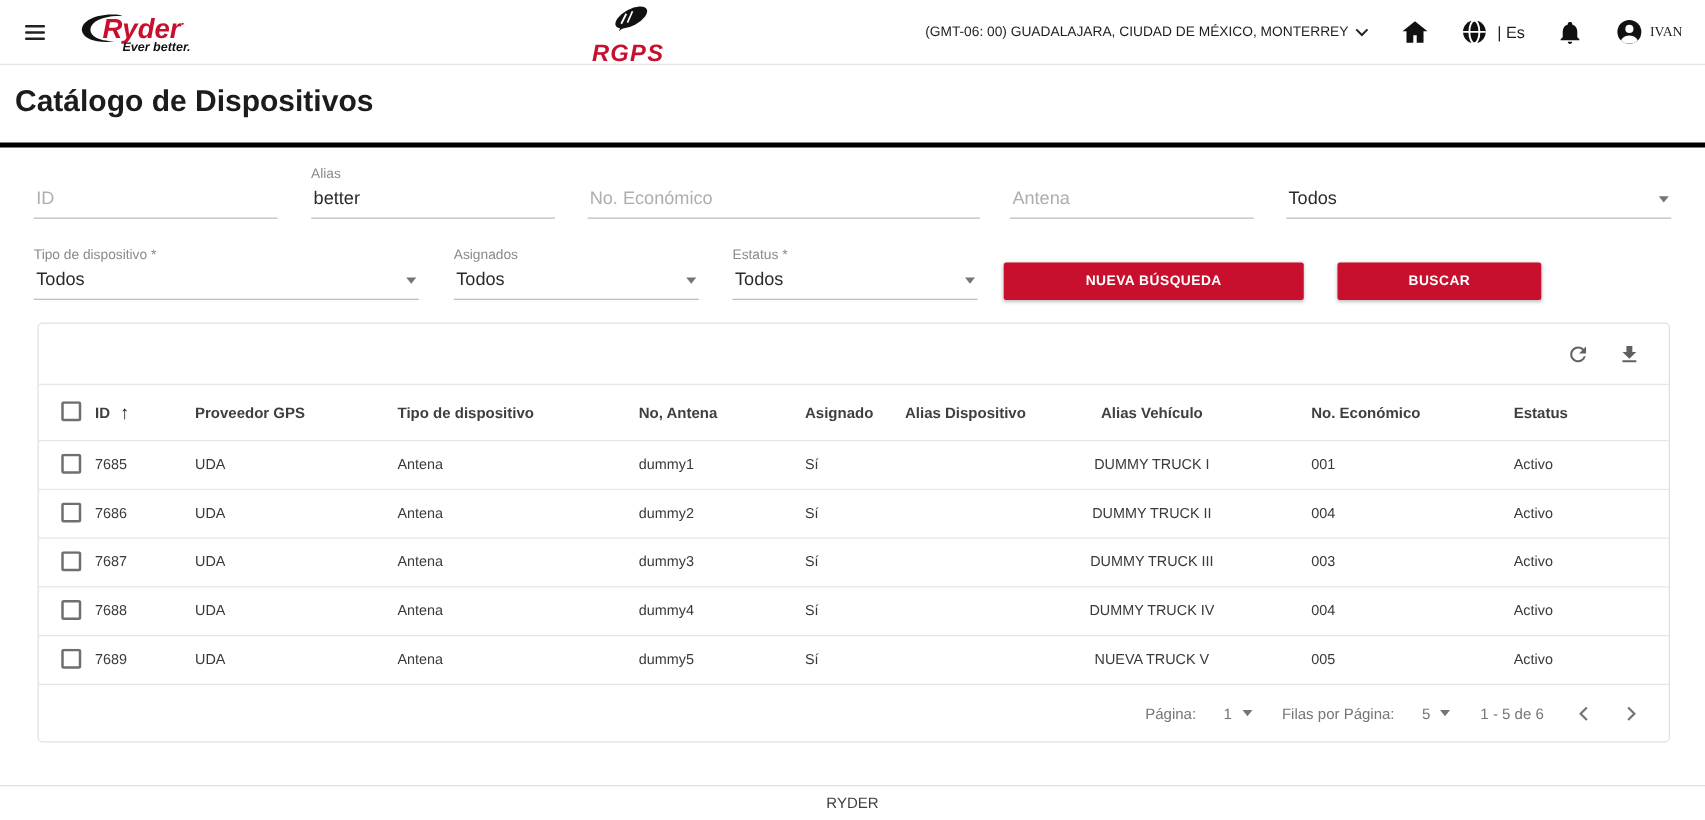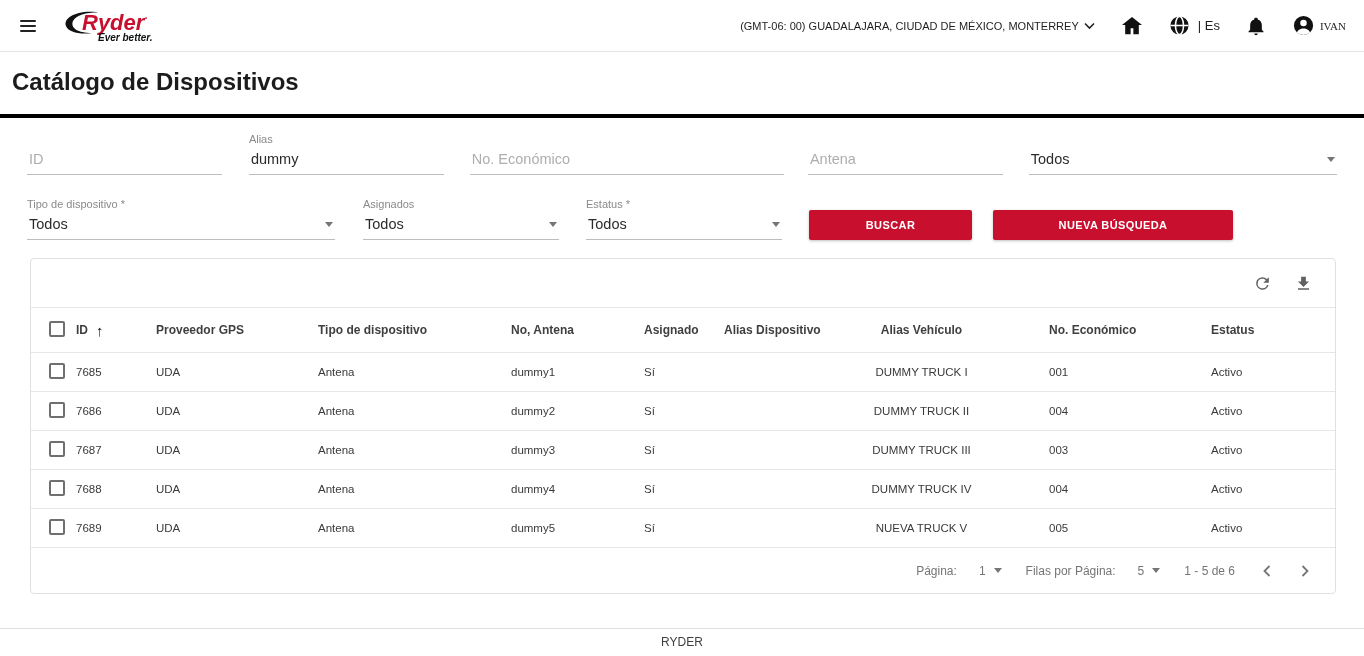--- a/index.html
+++ b/index.html
@@ -84,20 +84,29 @@
     </div>
 
   <div class="ryder-logo">
     <svg width="118" height="40" viewBox="0 0 118 40">
       <path d="M38 6 C18 4, 5 12, 8 20 C10 26, 22 29, 34 27 C20 27, 12 22, 15 15 C18 9, 28 6.5, 40 6.5 Z" fill="#111"></path>
       <text x="24" y="24" font-family="Liberation Sans, sans-serif" font-size="22" font-weight="bold" font-style="italic" fill="#C8102E">Ryder<tspan font-size="10" dy="-8">·</tspan></text>
       <text x="40" y="35" font-family="Liberation Sans, sans-serif" font-size="10" font-weight="bold" font-style="italic" fill="#111">Ever better.</text>
     </svg>
   </div>
 
+  <div class="rgps-logo">
+    <svg width="60" height="26" viewBox="0 0 60 26">
+      <ellipse cx="32" cy="11" rx="14" ry="6.5" fill="#111" transform="rotate(-28 32 11)"></ellipse>
+      <path d="M26 13 L22 22 L30 16 Z" fill="#111"></path>
+      <line x1="28" y1="8" x2="24" y2="16" stroke="#fff" stroke-width="1.4"></line>
+      <line x1="33" y1="6" x2="29" y2="15" stroke="#fff" stroke-width="1.4"></line>
+    </svg>
+    <div class="rgps-text">RGPS</div>
+  </div>
 
   <div class="appbar-right">
     <div class="tz">
       <span>(GMT-06: 00) GUADALAJARA, CIUDAD DE MÉXICO, MONTERREY</span>
       <svg width="11" height="8" viewBox="0 0 11 8">
           <polyline points="1,1.5 5.5,6 10,1.5" fill="none" stroke="#222" stroke-width="1.6"></polyline>
         </svg>
     </div>
 
     <div class="icon-btn">
@@ -147,21 +156,21 @@
   <div class="frow frow1">
     <div class="field">
       <div class="flabel"></div>
       <div class="fcontrol">
           <span class="fplaceholder">ID</span>
         </div>
     </div>
     <div class="field">
       <div class="flabel">Alias</div>
       <div class="fcontrol">
-          <span class="fvalue">dummy</span>
+          <span class="fvalue">better</span>
         </div>
     </div>
     <div class="field">
       <div class="flabel"></div>
       <div class="fcontrol">
           <span class="fplaceholder">No. Económico</span>
         </div>
     </div>
     <div class="field">
       <div class="flabel"></div>
@@ -192,22 +201,22 @@
           <span class="caret"></span>
         </div>
     </div>
     <div class="field">
       <div class="flabel">Estatus *</div>
       <div class="fcontrol">
           <span class="fvalue">Todos</span>
           <span class="caret"></span>
         </div>
     </div>
+    <button class="btn btn-nueva">NUEVA BÚSQUEDA</button>
     <button class="btn btn-buscar">BUSCAR</button>
-    <button class="btn btn-nueva">NUEVA BÚSQUEDA</button>
   </div>
 </div>
 
 <div class="card">
   <div class="toolbar">
     <div class="tool-icon">
       <svg width="19" height="19" viewBox="0 0 24 24">
           <path d="M17.65 6.35A7.96 7.96 0 0 0 12 4a8 8 0 1 0 7.73 10h-2.08A6 6 0 1 1 12 6c1.66 0 3.14.69 4.22 1.78L13 11h7V4l-2.35 2.35z" fill="#616161"></path>
         </svg>
     </div>

